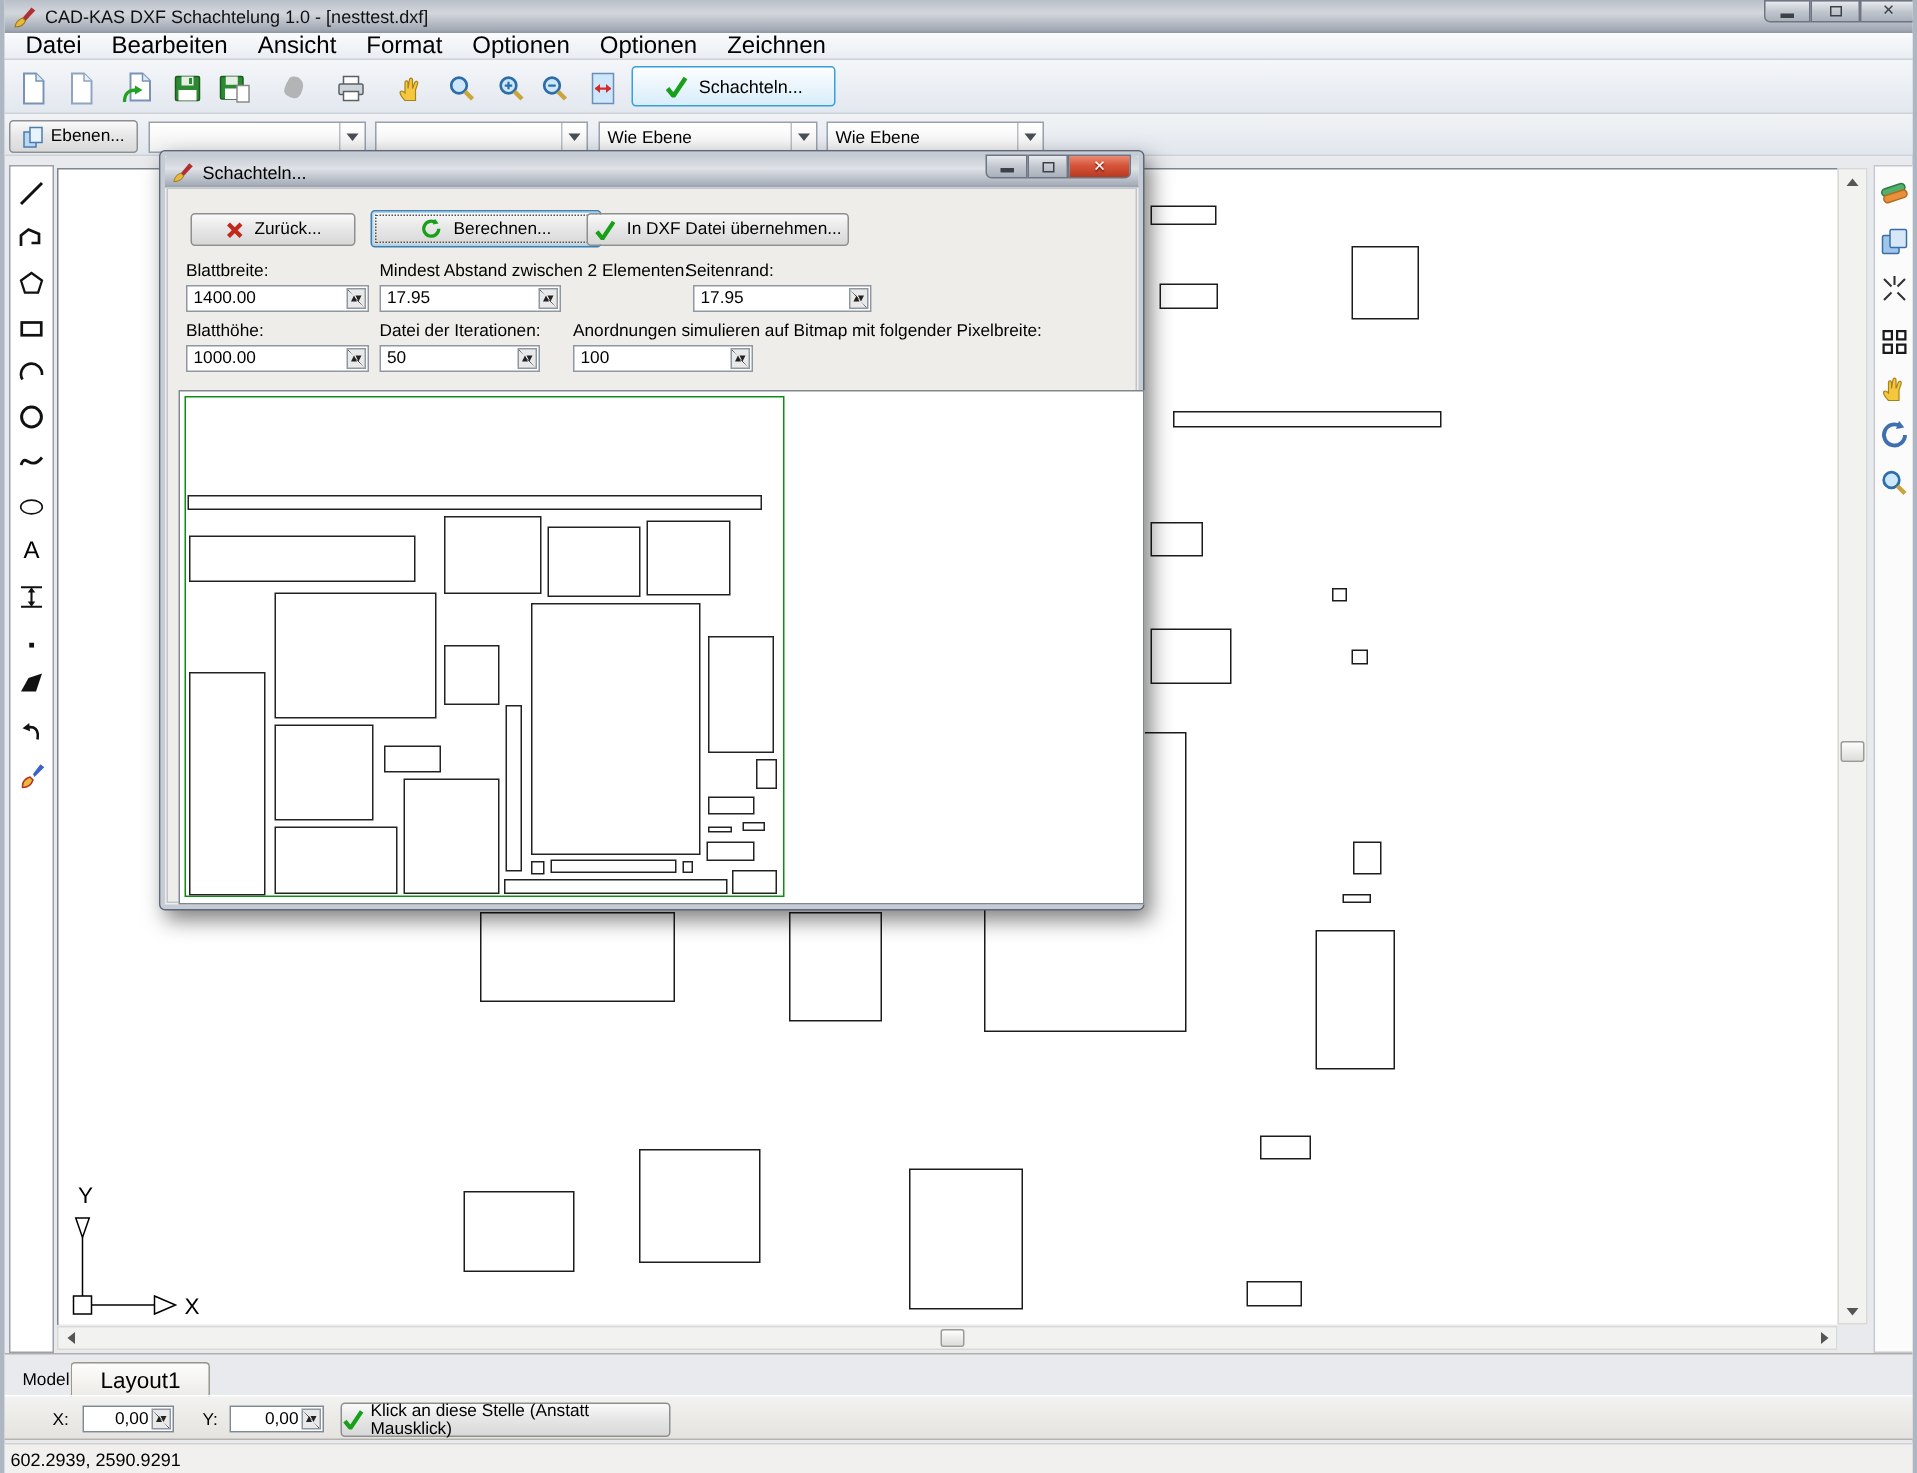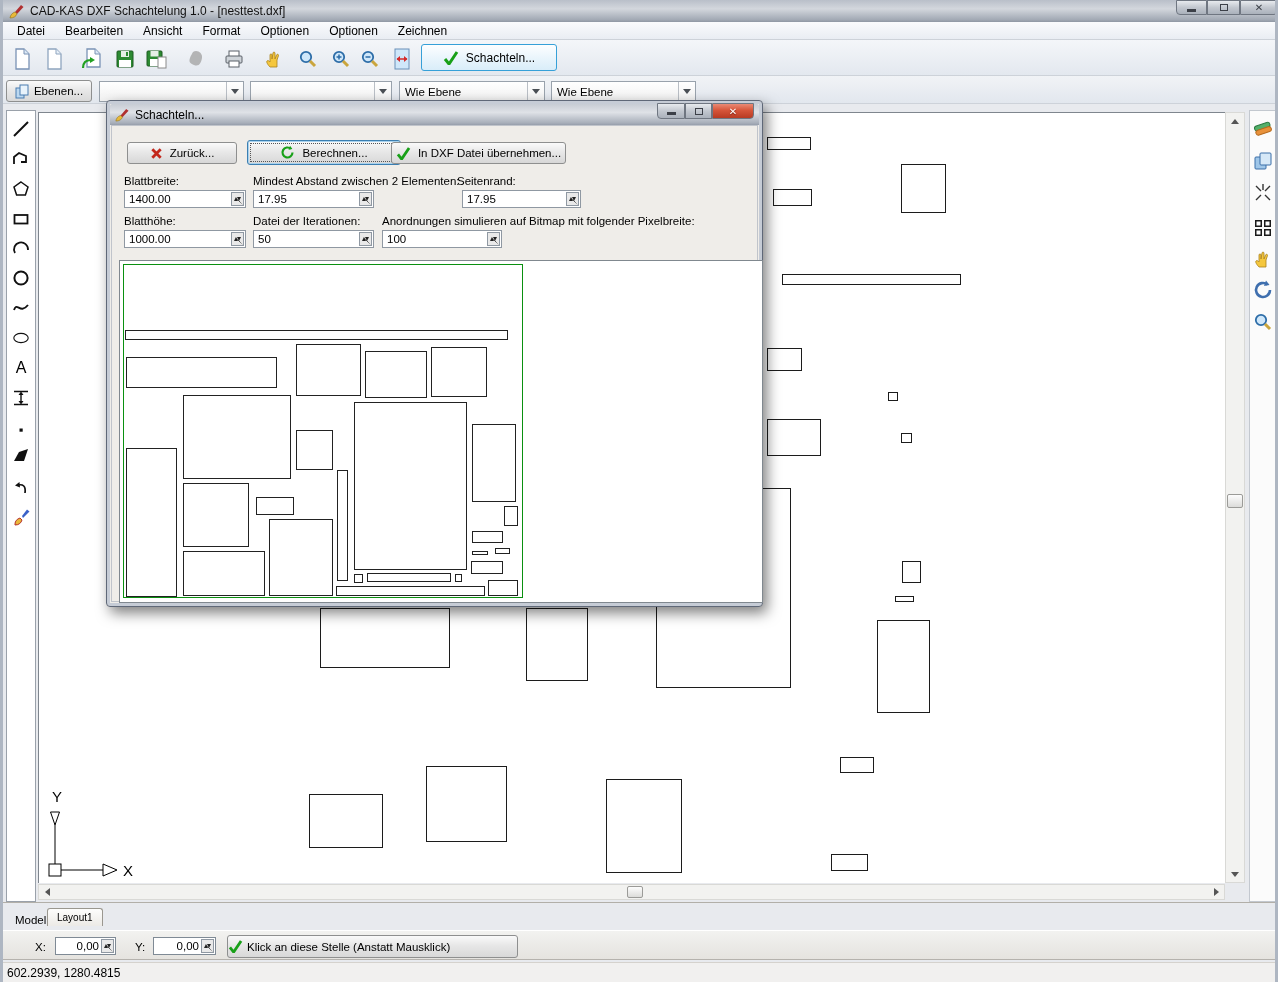--- a/index.html
+++ b/index.html
@@ -21,21 +21,21 @@
   .winbtn.last  { border-radius:0 0 4px 0; }
   .winbtn.red { background:linear-gradient(#e98a75,#d6553a 45%,#b83a22); }
   .glyph-min { width:9px; height:3px; background:#3c4048; margin-top:5px; }
   .glyph-max { width:8px; height:7px; border:1.5px solid #3c4048; }
   .glyph-x { color:#3c4048; font-size:10px; font-weight:bold; }
   .glyph-x.white { color:#fff; text-shadow:0 1px 1px #7a2012; }
 
   #menubar { left:0; top:22px; width:1278px; height:18px;
     background:linear-gradient(#fafbfd,#e9edf3); border-bottom:1px solid #cdd2d9;
     display:flex; align-items:center; padding-left:4px; }
-  .menu-item { padding:2px 10px; font-size:12px; }
+  .menu-item { padding:2px 10px; font-size:16px; }
 
   #toolbar1 { left:0; top:40px; width:1278px; height:36px;
     background:linear-gradient(#f4f6f9,#e3e8ef); border-bottom:1px solid #cdd2d9; }
   .tbtn { position:absolute; top:45px; width:26px; height:27px; display:flex; align-items:center; justify-content:center; }
   #nest-btn { position:absolute; left:418px; top:44px; width:136px; height:27px;
     border:1px solid #36a0d8; border-radius:3px;
     background:linear-gradient(#fdfeff,#eaf5fc 50%,#d9edf9);
     display:flex; align-items:center; justify-content:center; gap:7px; font-size:12px; }
 
   #toolbar2 { left:0; top:76px; width:1278px; height:28px;
@@ -72,30 +72,30 @@
   .tri { width:0; height:0; border:4px solid transparent; }
   .tri.up { border-bottom:5px solid #555; margin-bottom:3px; }
   .tri.down { border-top:5px solid #555; margin-top:3px; }
   .tri.left { border-right:5px solid #555; margin-right:3px; }
   .tri.right { border-left:5px solid #555; margin-left:3px; }
   #sb-corner { left:1222px; top:884px; width:20px; height:16px; background:#e8eaee; }
 
   
   #tabsrow { left:0; top:902px; width:1278px; height:28px; border-top:1px solid #b2afa8; background:#e8eaee; }
   #tab-model { position:absolute; left:4px; top:8px; padding:3px 8px; font-size:11.5px; }
-  #tab-layout1 { position:absolute; left:44px; top:5px; padding:3px 9px; font-size:10px;
+  #tab-layout1 { position:absolute; left:44px; top:5px; padding:3px 19px; font-size:15px;
     background:linear-gradient(#fdfdfc,#eceae6); border:1px solid #9a978f; border-bottom:none; border-radius:3px 3px 0 0; }
   #coordpanel { left:0; top:930px; width:1278px; height:30px; background:linear-gradient(#f2f2f0,#e5e3df);
     border-top:1px solid #fff; border-bottom:1px solid #b5b2ad; }
   .coord-label { position:absolute; top:10px; font-size:11.5px; }
   .coord-field { position:absolute; top:6px; height:18px; background:#fff; border:1px solid #7f8a95; }
   .coord-val { position:absolute; right:16px; top:2px; font-size:11.5px; }
-  #click-btn { position:absolute; left:224px; top:4px; width:291px; height:23px;
+  #click-btn { position:absolute; left:224px; top:4px; width:220px; height:23px;
     border:1px solid #8e8f8f; border-radius:3px; background:linear-gradient(#fafafa,#e7e7e7 45%,#d8d8d8);
-    display:flex; align-items:center; justify-content:flex-start; gap:4px; font-size:11.5px; }
+    display:flex; align-items:center; justify-content:flex-end; gap:4px; font-size:11.5px; }
   #statusbar { left:0; top:962px; width:1278px; height:20px; background:#f1f0ef; border-top:1px solid #d5d2cd;
     display:flex; align-items:center; padding-left:4px; font-size:12px; }
 
   
   .spin { position:absolute; right:1px; top:1px; bottom:1px; width:13px;
     border:1px solid #8f98a2; background:
       linear-gradient(to top right, #e9e9e9 47%, #444 48.5%, #e9e9e9 50%),
       linear-gradient(#f4f4f4,#dedede); }
   .spin::before { content:""; position:absolute; top:2px; left:2px; border:2.5px solid transparent; border-bottom:4px solid #222; }
   .spin::after  { content:""; position:absolute; bottom:2px; right:2px; border:2.5px solid transparent; border-top:4px solid #222; }
@@ -485,21 +485,21 @@
       <span>
           <svg width="15" height="13" viewBox="0 0 16 14">
             <path d="M2 8l4 5L14 1" fill="none" stroke="#18a018" stroke-width="3"></path>
           </svg>
         </span>
       <span>Klick an diese Stelle (Anstatt Mausklick)</span>
     </div>
   </div>
 
   <div class="abs" id="statusbar">
-    <span>602.2939, 1280.4815</span>
+    <span>602.2939, 2590.9291</span>
   </div>
 
   <div class="abs" id="dialog">
     <div id="dlg-titlebar">
       <span>
         <svg width="15" height="15" viewBox="0 0 16 16">
             <path d="M7 9l6-7 2.5 2L9 11z" fill="#b03030"></path>
             <path d="M2 15c.5-3 2-5 5-6l2 2c-1 2.5-3.5 4-7 4z" fill="#e8b93a" stroke="#9a7a20" stroke-width=".7"></path>
           </svg>
       </span>
@@ -562,21 +562,21 @@
       </div>
 
       <span class="dlg-label" style="left:12px;top:89px">Blatthöhe:</span>
       <span class="dlg-label" style="left:141px;top:89px">Datei der Iterationen:</span>
       <span class="dlg-label" style="left:270px;top:89px">Anordnungen simulieren auf Bitmap mit folgender Pixelbreite:</span>
 
       <div class="dlg-field" style="left:12px;top:104px;width:122px">
         <span class="val">1000.00</span>
           <span class="spin"></span>
       </div>
-      <div class="dlg-field" style="left:141px;top:104px;width:121px">
+      <div class="dlg-field" style="left:141px;top:104px;width:107px">
         <span class="val">50</span>
           <span class="spin"></span>
       </div>
       <div class="dlg-field" style="left:270px;top:104px;width:120px">
         <span class="val">100</span>
           <span class="spin"></span>
       </div>
 
       <div id="preview" style="top:134px">
         <div id="sheet"></div>

